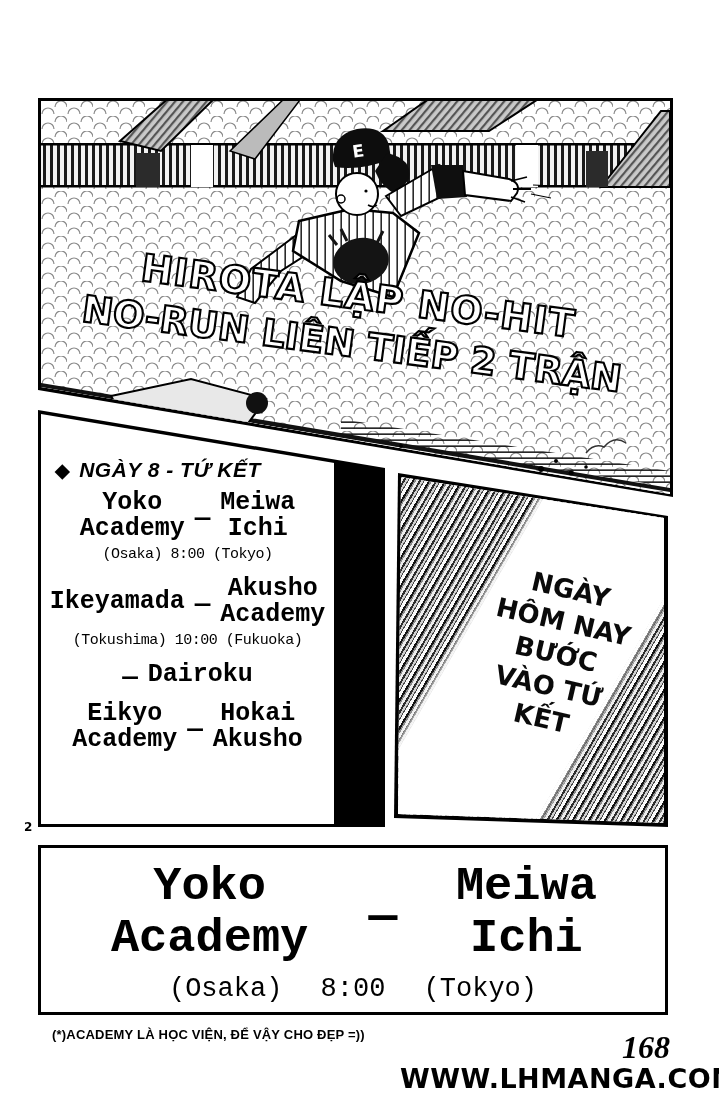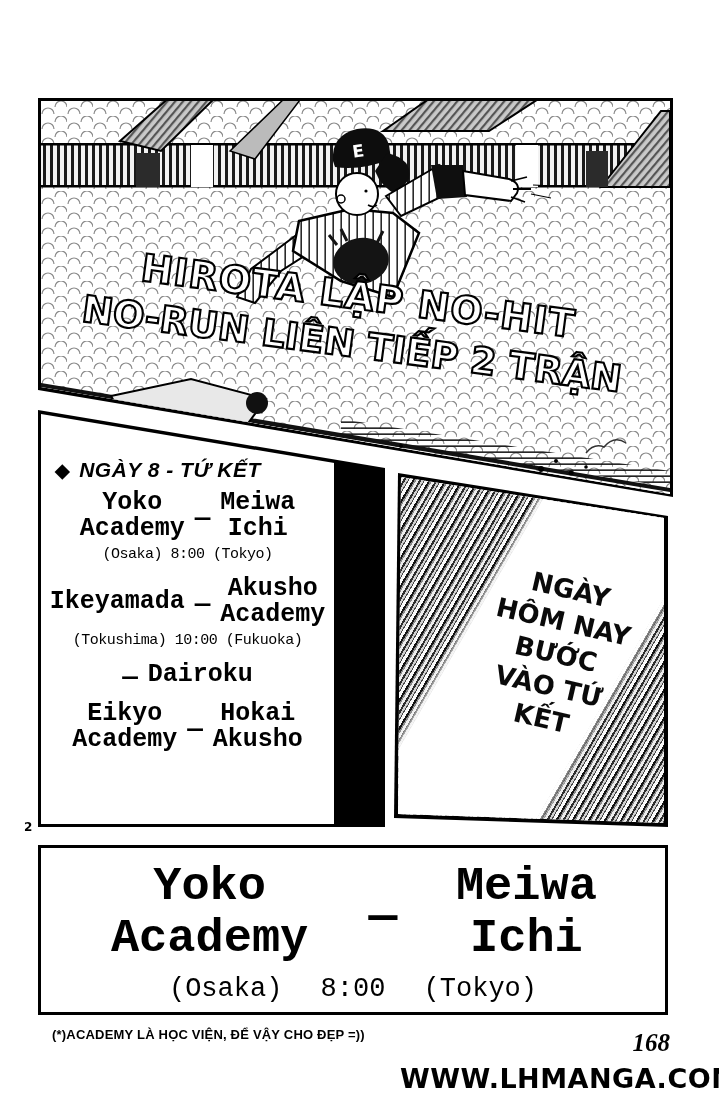--- a/index.html
+++ b/index.html
@@ -73,21 +73,21 @@
   .fdash{font-size:48px;transform:translateY(4px);}
   .feature-details{font-family:"Liberation Mono",monospace;font-size:27px;margin-top:9px;
                    word-spacing:22px;text-align:center;white-space:nowrap;}
 
   
   .corner-num{position:absolute;left:24px;top:820px;font-size:12px;font-weight:bold;
               font-family:"DejaVu Sans",sans-serif;}
   .footnote{position:absolute;left:40px;top:1027px;font-size:13px;font-weight:bold;
             letter-spacing:0.2px;font-family:"Liberation Sans",sans-serif;white-space:nowrap;margin-left:12px;}
   .pageno{position:absolute;left:598px;top:1029px;width:72px;text-align:right;
-          font-family:"Liberation Serif",serif;font-style:italic;font-weight:bold;font-size:25px;}
+          font-family:"Liberation Serif",serif;font-style:italic;font-weight:bold;font-size:32px;}
   .site{position:absolute;left:400px;top:1063px;width:318px;text-align:right;
         font-family:"DejaVu Sans",sans-serif;font-weight:bold;font-size:27px;letter-spacing:0.5px;}
 </style>
 </head>
 <body>
 
 <div class="page">
 
   <div class="p-outer top-outer"></div>
   <div class="p-inner top-inner">

